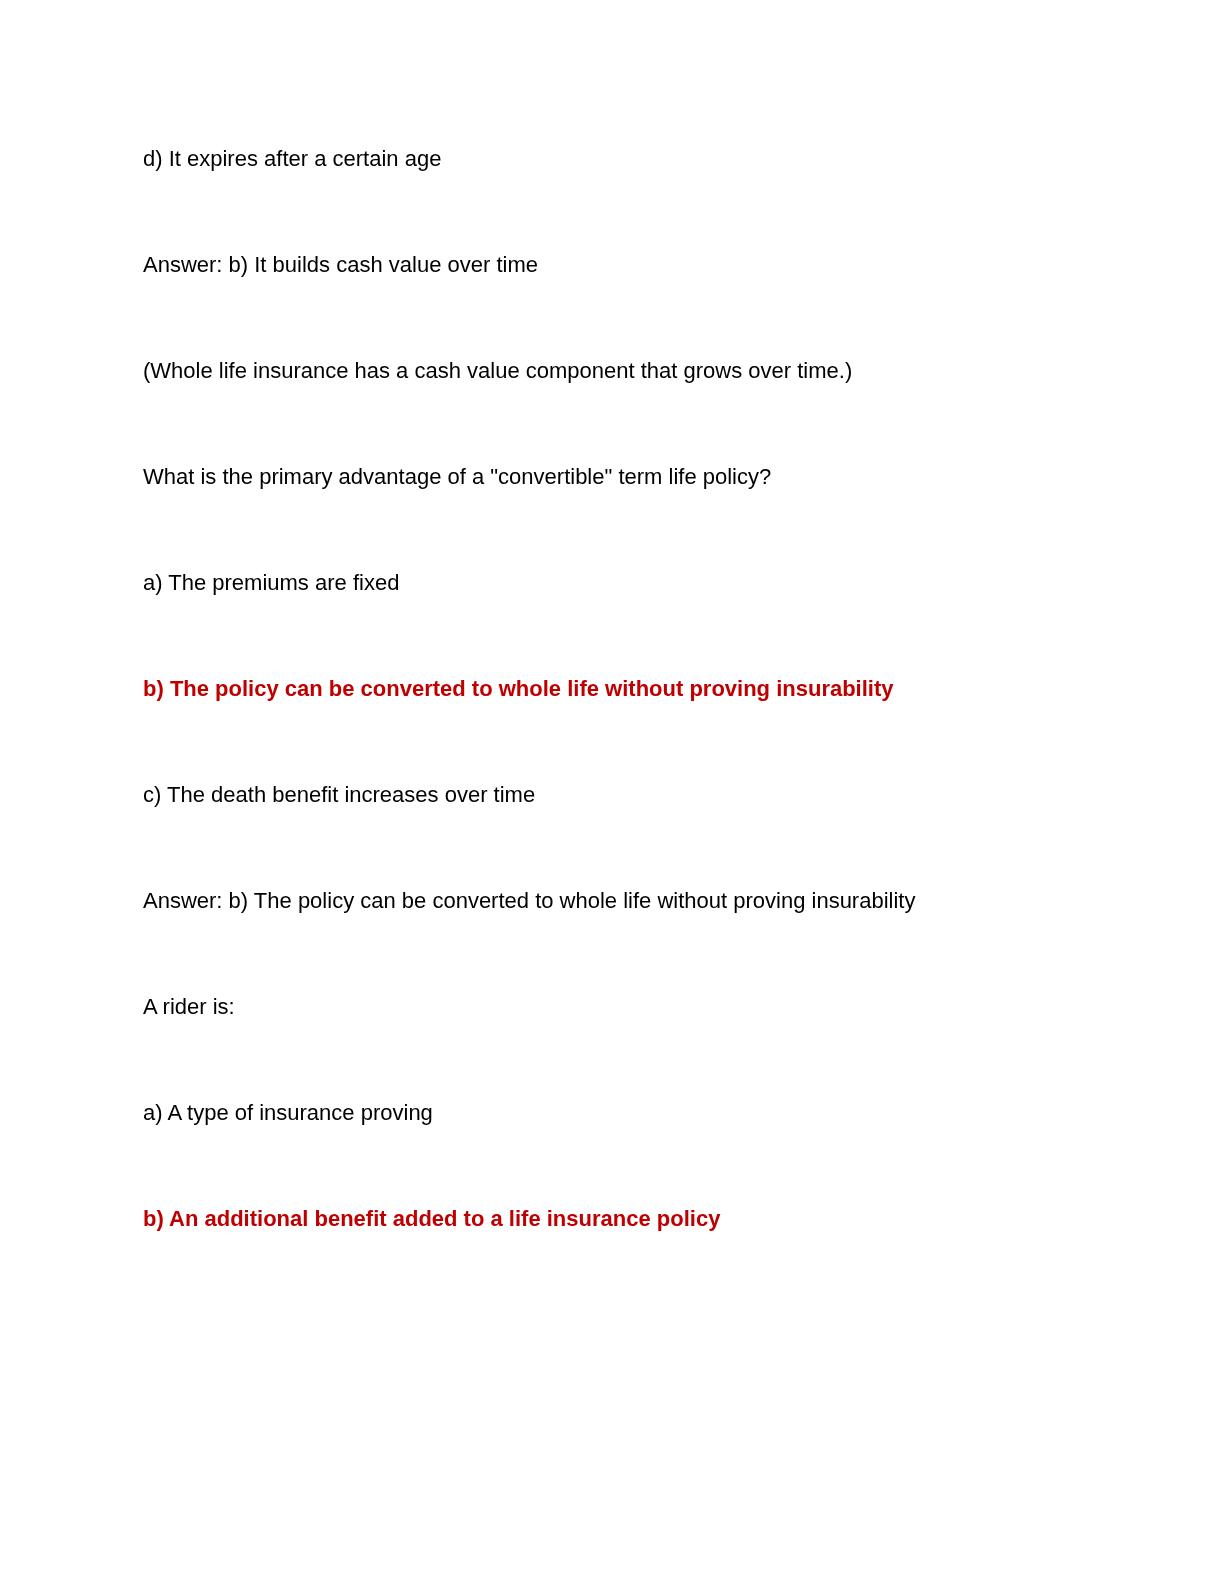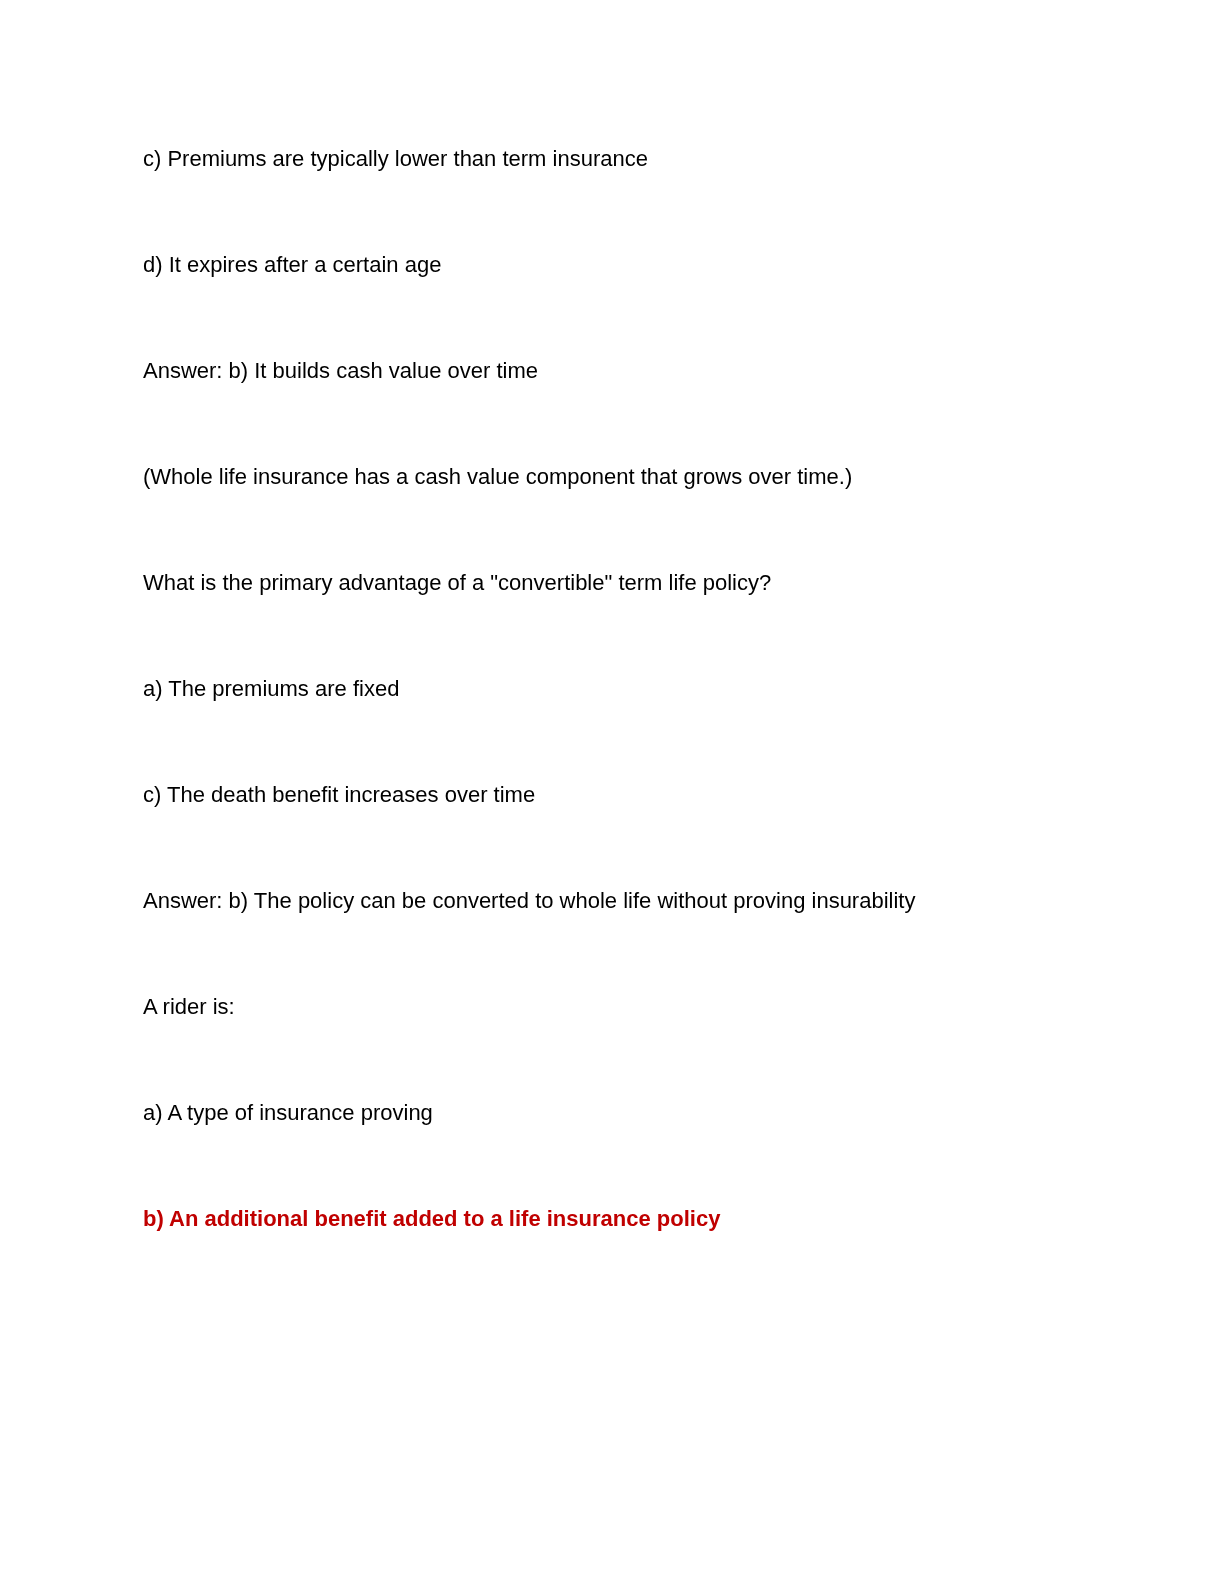--- a/index.html
+++ b/index.html
@@ -31,32 +31,32 @@
   }
   .para.red-bold {
     color: #c00000;
     font-weight: 700;
   }
 </style>
 </head>
 <body>
 
 <div class="page">
-  <p class="para">c) Premiums are typically lower than term insurance</p>
 
   <p class="para">d) It expires after a certain age</p>
 
   <p class="para tight">Answer: b) It builds cash value over time</p>
 
   <p class="para">(Whole life insurance has a cash value component that grows over time.)</p>
 
   <p class="para">What is the primary advantage of a "convertible" term life policy?</p>
 
   <p class="para">a) The premiums are fixed</p>
 
+  <p class="para red-bold">b) The policy can be converted to whole life without proving insurability</p>
 
   <p class="para">c) The death benefit increases over time</p>
 
 
   <p class="para">Answer: b) The policy can be converted to whole life without proving insurability</p>
 
   <p class="para">A rider is:</p>
 
   <p class="para">a) A type of insurance proving</p>
 

